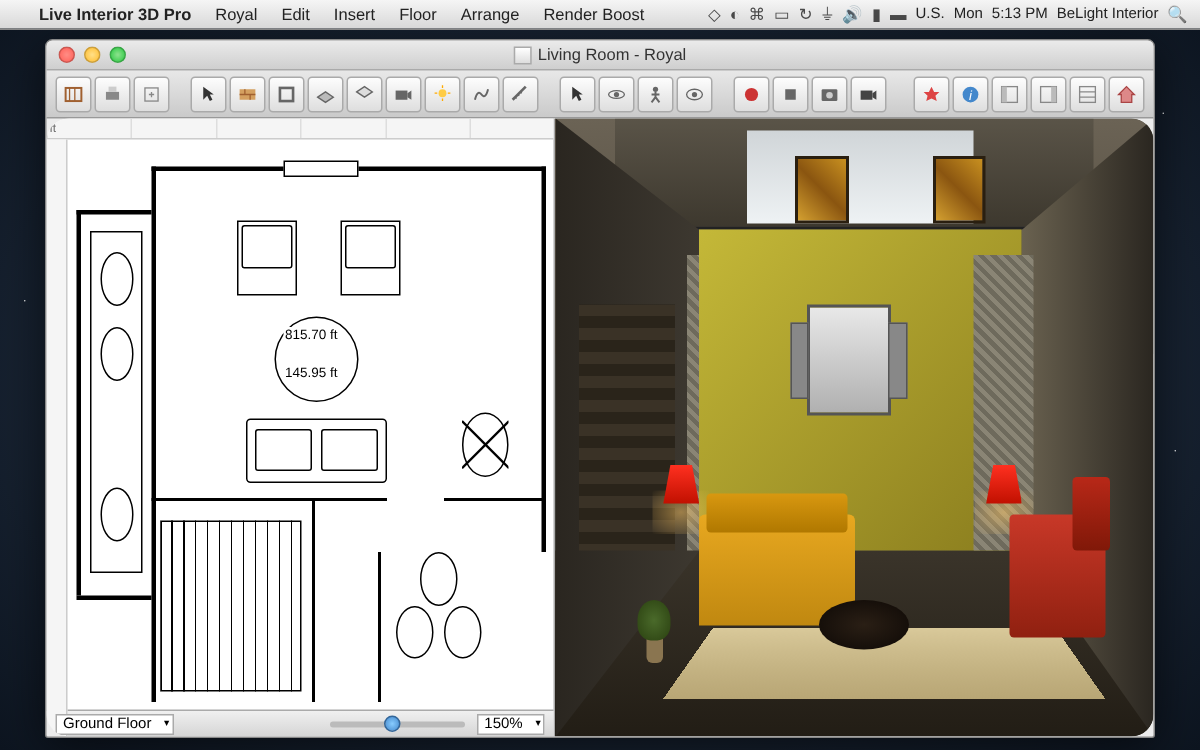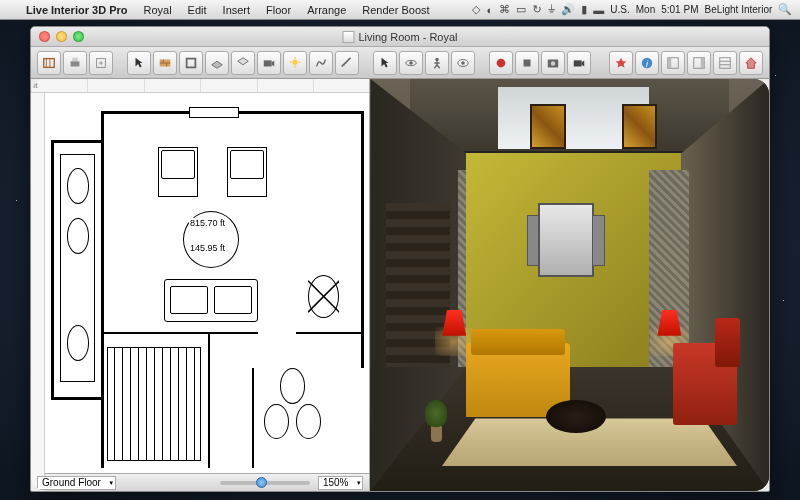--- a/index.html
+++ b/index.html
@@ -108,21 +108,21 @@
       <span class="ic">◐</span>
       <span class="ic">⌘</span>
       <span class="ic">▭</span>
       <span class="ic">↻</span>
       <span class="ic">⏚</span>
       <span class="ic">🔊</span>
       <span class="ic">▮</span>
       <span class="ic">▬</span>
       <span>U.S.</span>
       <span>Mon</span>
-      <span>5:01 PM</span>
+      <span>5:13 PM</span>
       <span>BeLight Interior</span>
       <span class="ic">🔍</span>
     </div>
   </div>
 
   <div class="window">
     <div class="titlebar">
       <div class="traffic">
         <div class="tl r"></div>
         <div class="tl y"></div>

